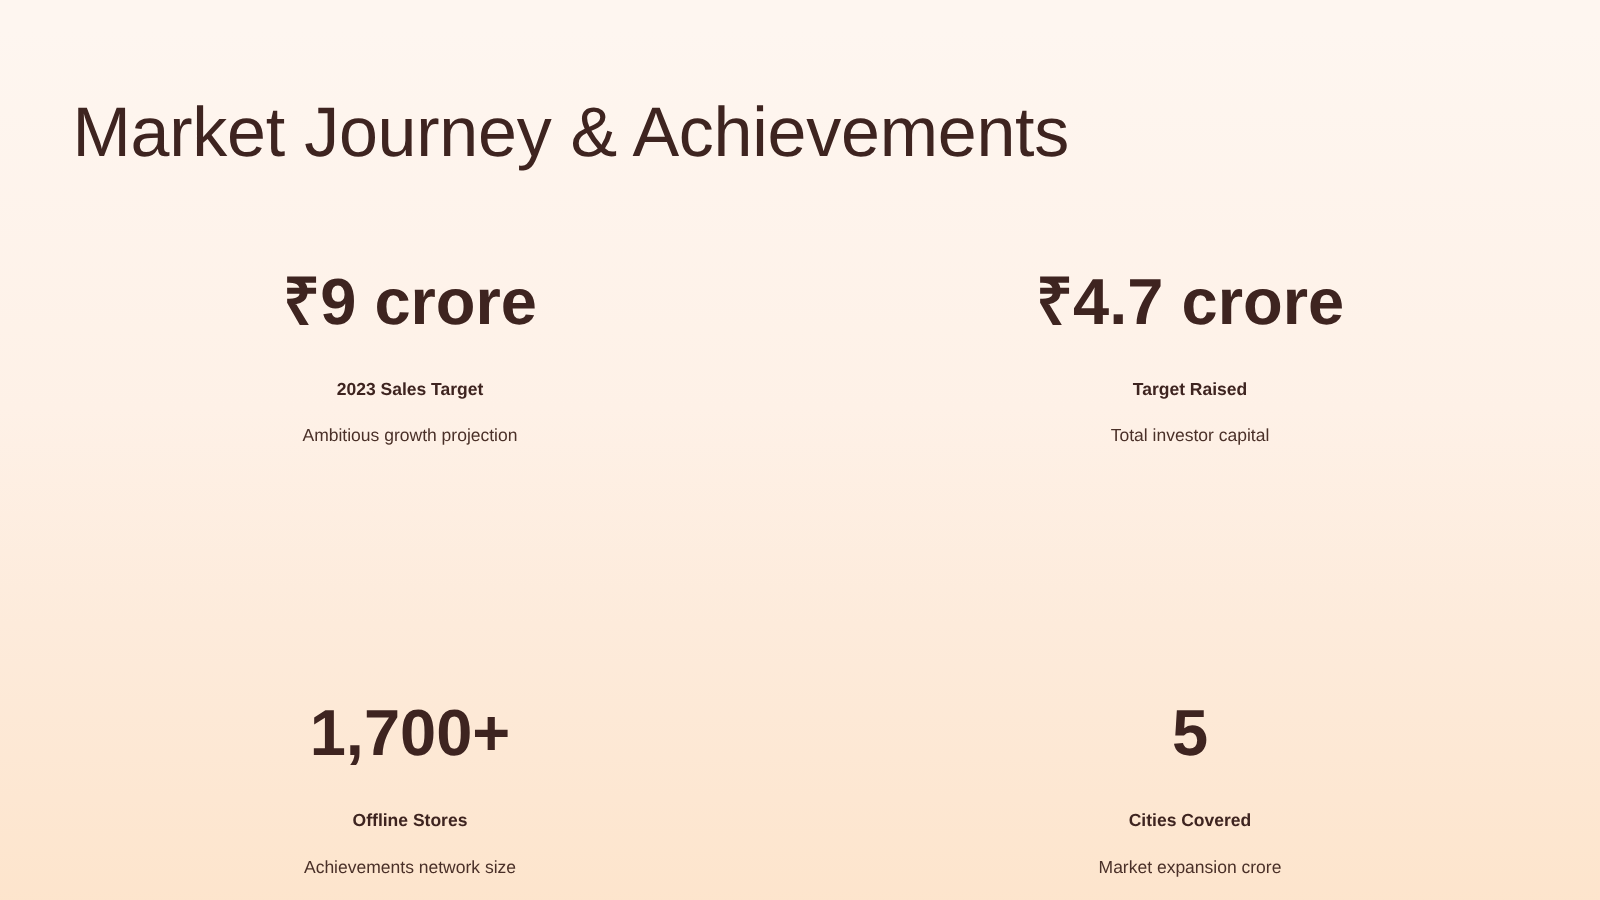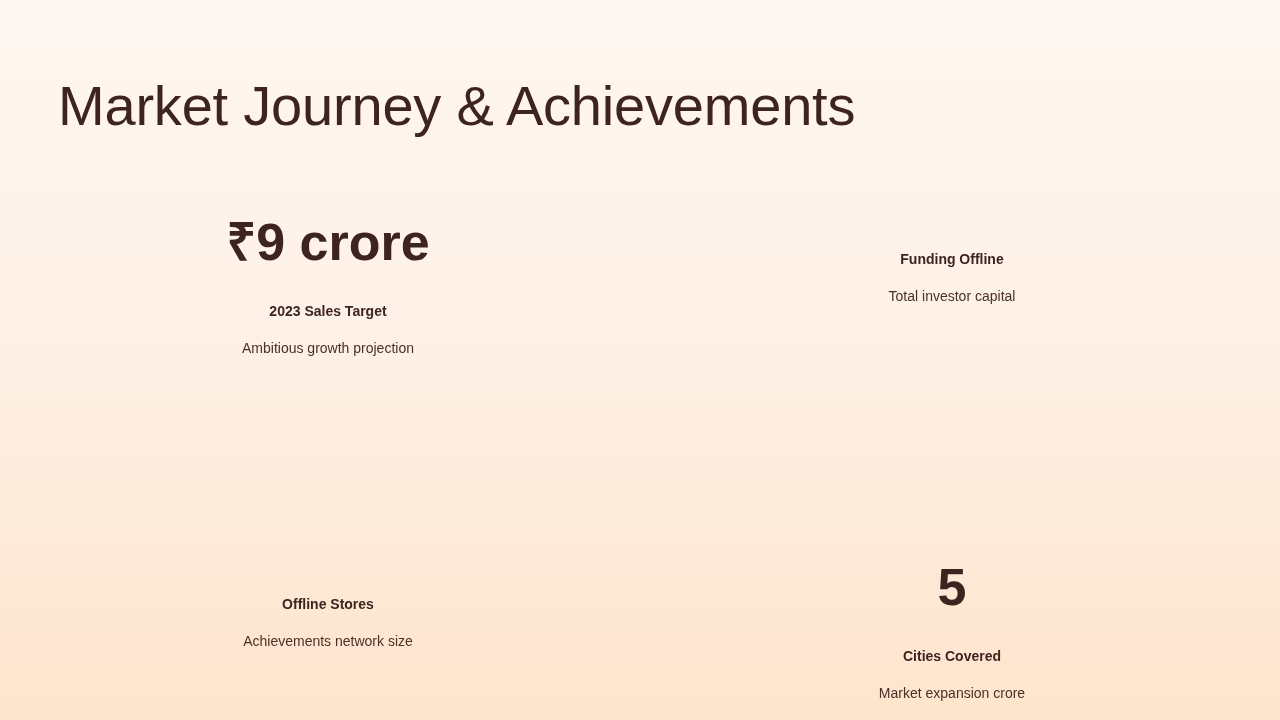--- a/index.html
+++ b/index.html
@@ -111,25 +111,27 @@
 
   <div id="stats-grid">
 
     <div class="stat-card row-1">
       <div class="stat-value">₹9 crore</div>
       <div class="stat-label">2023 Sales Target</div>
       <div class="stat-desc">Ambitious growth projection</div>
     </div>
 
     <div class="stat-card row-1">
-      <div class="stat-label">Funding Offline</div>
+      <div class="stat-value">₹4.7 crore</div>
+      <div class="stat-label">Target Raised</div>
       <div class="stat-desc">Total investor capital</div>
     </div>
 
     <div class="stat-card row-2">
+      <div class="stat-value">1,700+</div>
       <div class="stat-label">Offline Stores</div>
       <div class="stat-desc">Achievements network size</div>
     </div>
 
     <div class="stat-card row-2">
       <div class="stat-value">5</div>
       <div class="stat-label">Cities Covered</div>
       <div class="stat-desc">Market expansion crore</div>
     </div>
 

